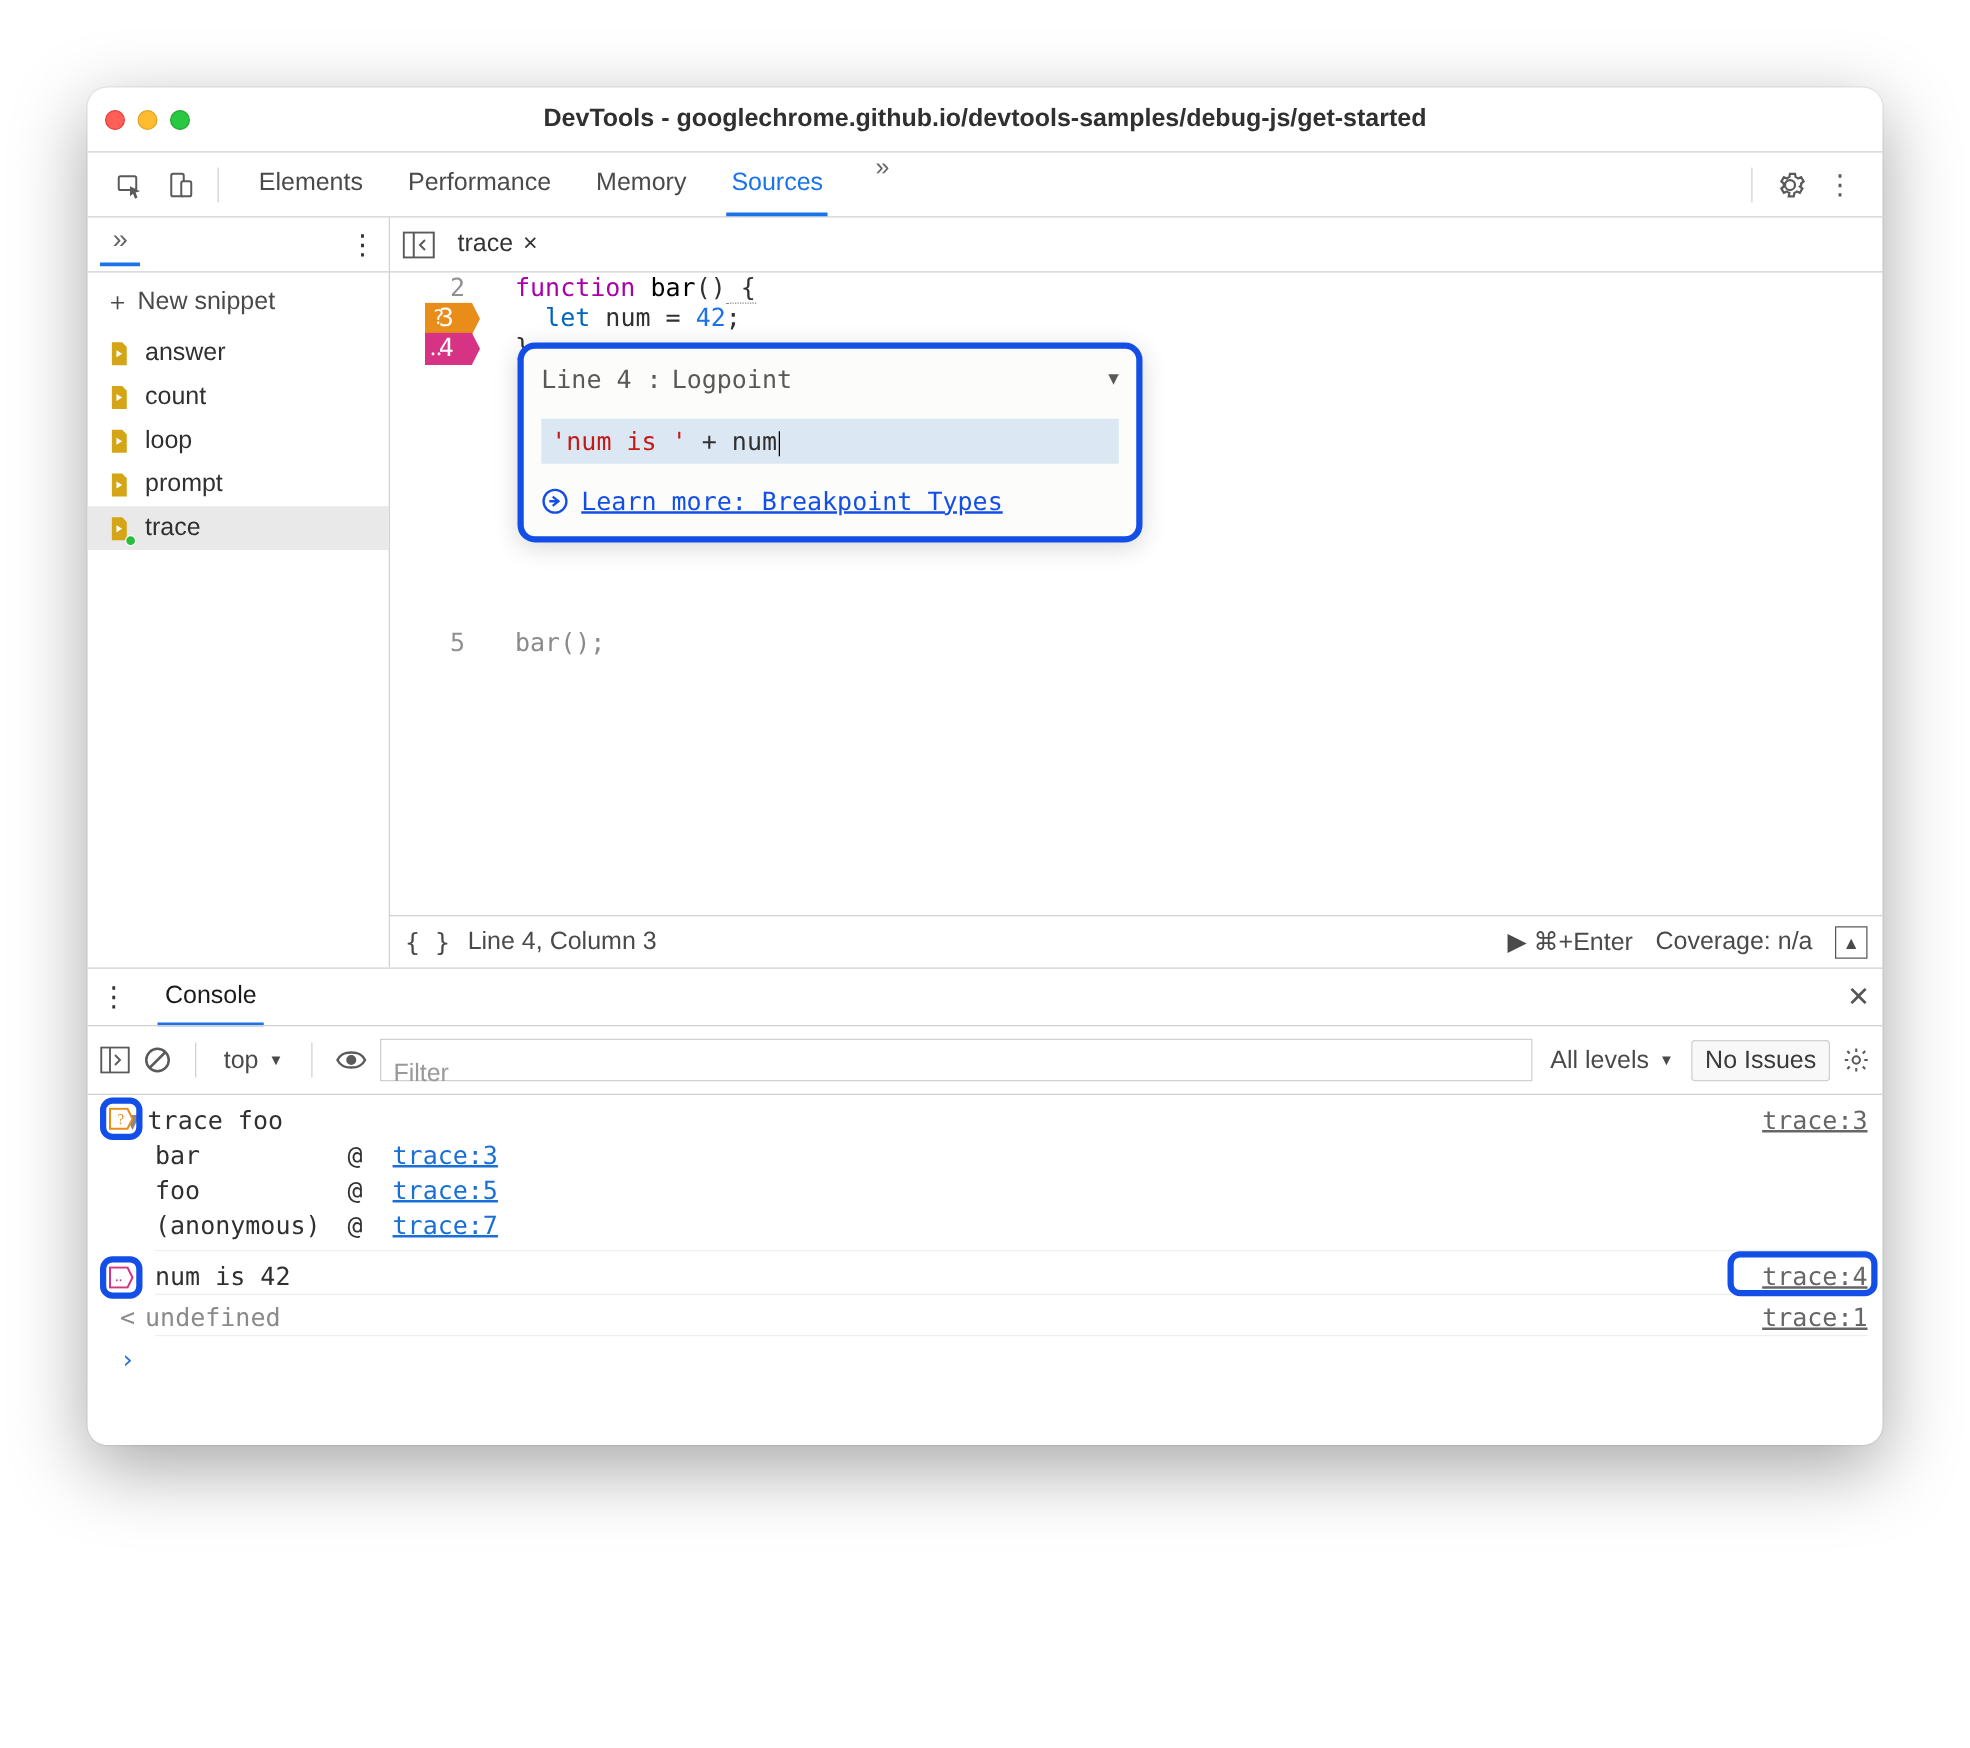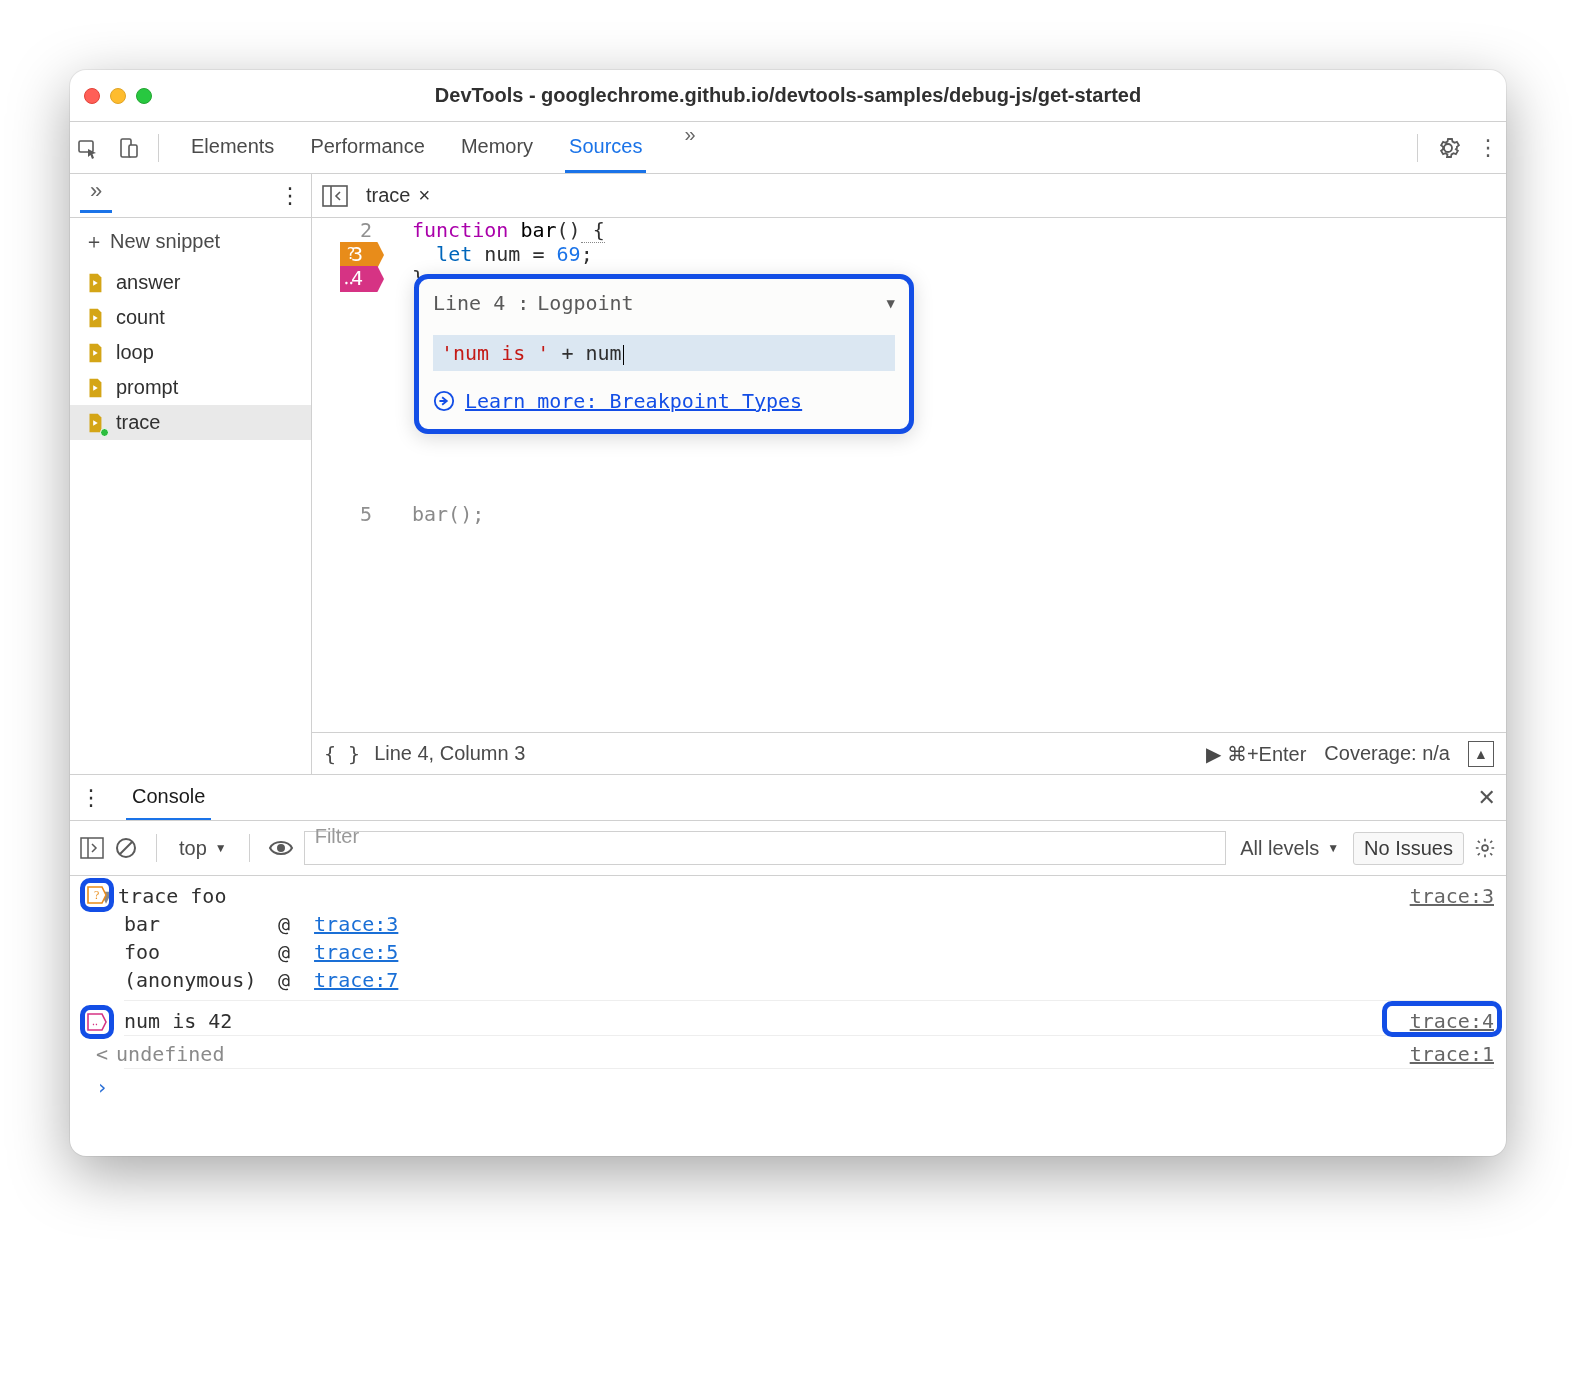--- a/index.html
+++ b/index.html
@@ -39,21 +39,21 @@
   .dot { width: 16px; height: 16px; border-radius: 50%; }
   .dot.red { background: #ff5f57; border: 1px solid #e24238; }
   .dot.yellow { background: #febc2e; border: 1px solid #e0a425; }
   .dot.green { background: #28c840; border: 1px solid #24a532; }
   .wintitle { position:absolute; left:0; right:0; text-align:center; font-weight: 700; font-size: 20px; }
   .tabsbar {
     display: flex;
     align-items: center;
     border-bottom: 1px solid #d0d0d0;
     height: 52px;
-    padding: 0 0;
+    padding: 0 16px;
     gap: 4px;
     text-align: right;
   }
   .iconbtn { width: 36px; height: 36px; display:flex; align-items:center; justify-content:center; color:#5a5a5a; }
   .tabs { display:flex; gap: 28px; margin-left: 16px; flex:1; }
   .tab { padding: 12px 4px; color:#4a4a4a; cursor:pointer; }
   .tab.active { color:#1a73e8; }
   .tabactive-underline { border-bottom: 3px solid #1a73e8; }
   .chevmore { color:#666; padding:0 10px; }
   .vsep { width:1px; height:28px; background:#d0d0d0; margin:0 8px;}
@@ -93,21 +93,21 @@
   .learnmore { display:flex; align-items:center; gap:10px; padding:12px 14px 16px 14px;}
   .learnmore a { color:#134ee6; text-decoration:underline; }
   .statusbar { height:42px; border-top:1px solid #d0d0d0; display:flex; align-items:center; gap:14px; padding:0 12px; color:#4a4a4a;}
   .statusbar .right { margin-left:auto; display:flex; align-items:center; gap:18px;}
   .boxicon { width:26px; height:26px; border:1.5px solid #5a5a5a; display:flex; align-items:center; justify-content:center; font-size:14px; }
   .console-tabs { height:46px; border-top:1px solid #d0d0d0; display:flex; align-items:center; padding:0 10px;}
   .console-tab { padding:10px 6px; margin-left:24px; border-bottom:3px solid #1a73e8; color:#1a1a1a; display:flex; align-items:center;}
   .closex { margin-left:auto; font-size:22px; color:#555; cursor:pointer;}
   .console-toolbar { height:56px; border-top:1px solid #d0d0d0; border-bottom:1px solid #d0d0d0; display:flex; align-items:center; gap:10px; padding:0 10px;}
   .dropdown { display:flex; align-items:center; gap:4px; color:#4a4a4a; padding:0 4px;}
-  .filterbox { flex:1; border:1px solid #d0d0d0; height:32px; padding:16px 10px; color:#999; display:flex; align-items:flex-end;}
+  .filterbox { flex:1; border:1px solid #d0d0d0; height:32px; padding:16px 10px; color:#999; display:flex; align-items:flex-start;}
   .pillbtn { border:1px solid #d0d0d0; padding:4px 10px; border-radius:3px; color:#3a3a3a; background:#f8f8f8;}
   .console-body { font-family: Menlo, monospace; padding:6px 12px 10px 54px; position:relative; height:280px;}
   .crow { display:flex; padding:2px 0; }
   .crow .left-area { flex:1; display:flex; gap:24px; }
   .crow .src { color:#666; text-decoration:underline; }
   .lnk { color:#1a6fd6; text-decoration:underline; }
   .mono { font-family: Menlo, monospace;}
   .dim { color:#8a8a8a;}
   .showmore { color:#1a6fd6; text-decoration:underline; font-style:italic;}
   .badge { position:absolute; left:-44px; width:34px; height:34px; border:5px solid #134ee6; border-radius:10px; display:flex; align-items:center; justify-content:center; }
@@ -238,21 +238,21 @@
         </div>
         <div class="code mono">
           <div class="line">
               <div class="gutter">2</div>
               <div class="codetxt"><span class="kw">function</span> <span class="fn">bar</span><span>()</span><span style="border-bottom:1px dotted #888;"> {</span></div>
             </div>
           <div class="line">
               <div class="gutter">
                 <span class="cond-bp q"><span>3</span></span>
               </div>
-              <div class="codetxt">  <span class="kw2">let</span><span> num </span><span>= </span><span class="num">69</span><span>;</span></div>
+              <div class="codetxt">  <span class="kw2">let</span><span> num </span><span>= </span><span class="num">42</span><span>;</span></div>
             </div>
           <div class="line">
               <div class="gutter">
                 <span class="log-bp"><span>4</span></span>
               </div>
               <div class="codetxt"><span>}</span></div>
             </div>
           <div class="line" style="height:212px;">
               <div class="gutter"></div>
               <div class="codetxt"></div>

